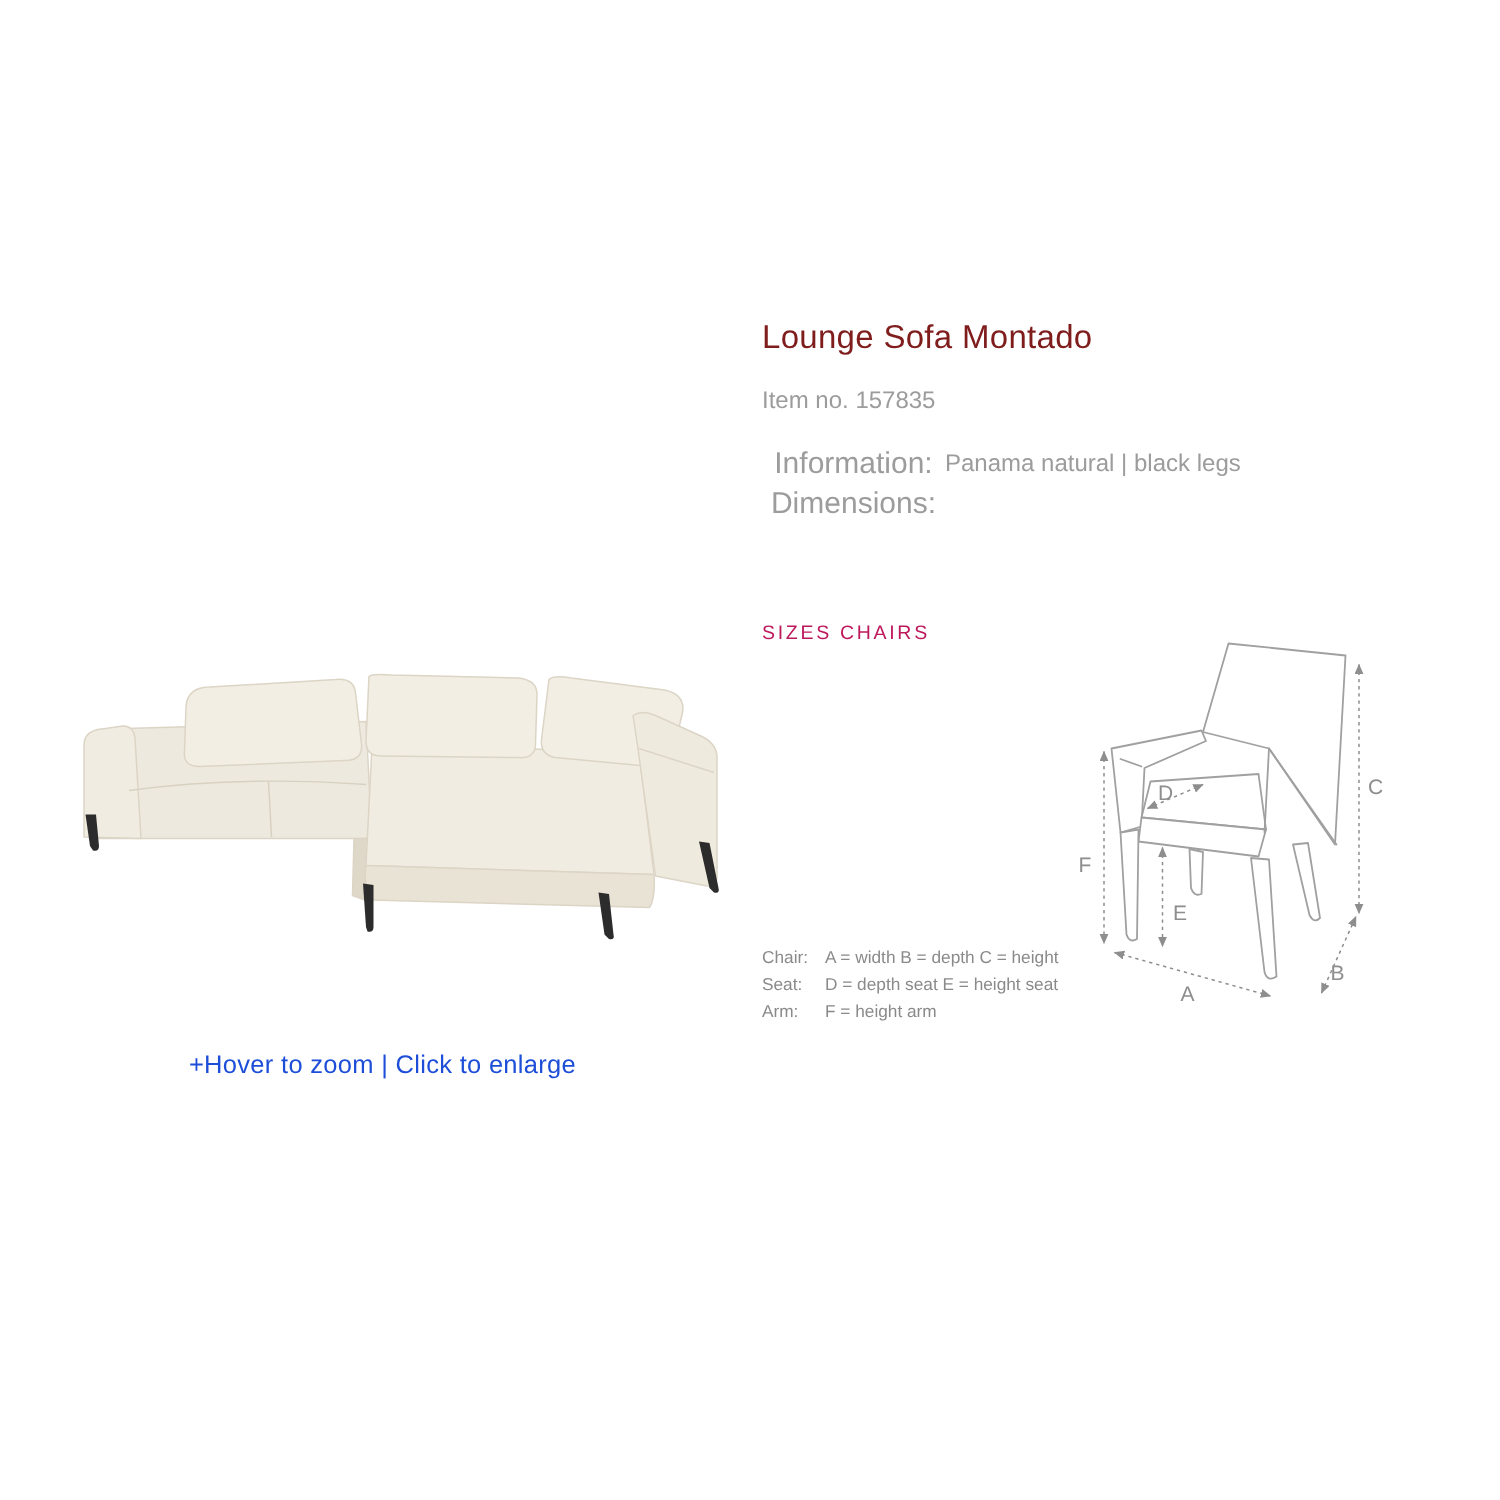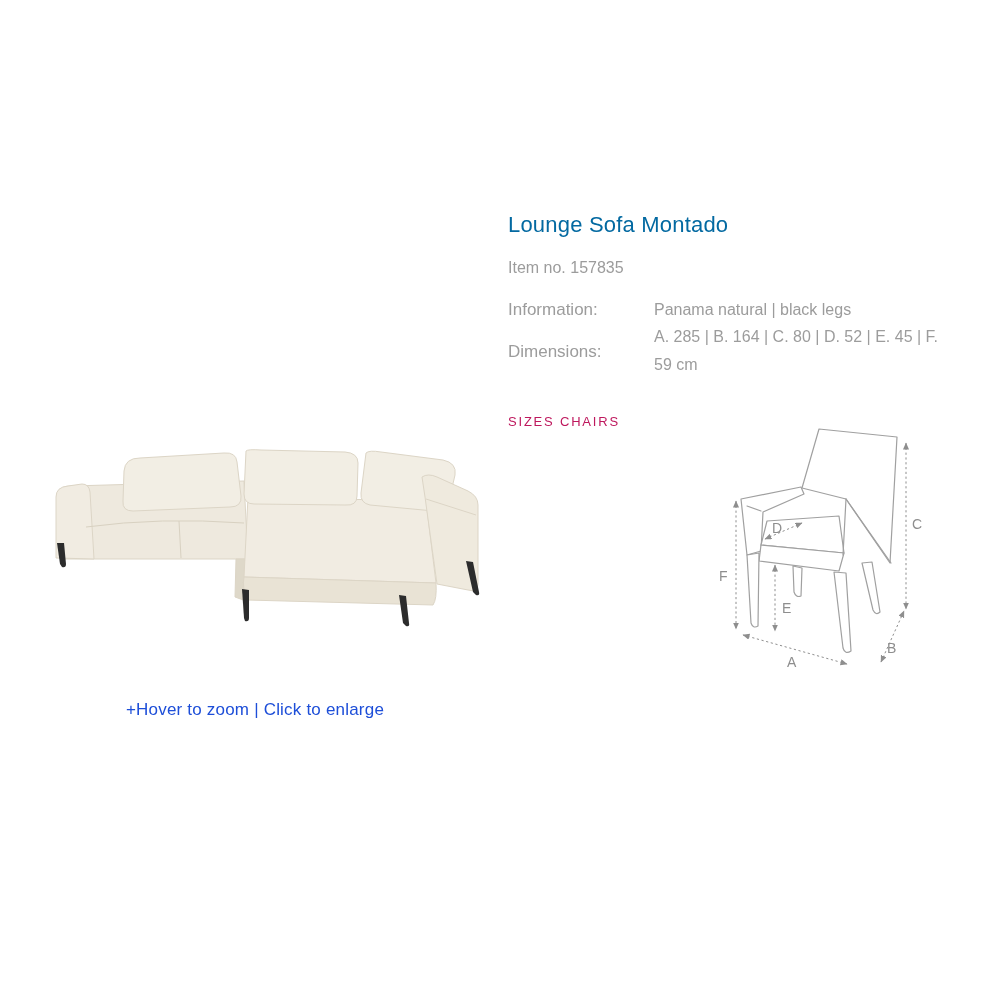--- a/index.html
+++ b/index.html
@@ -10,27 +10,27 @@
   
   .sofa-figure{position:absolute;left:30px;top:437px;width:450px;height:215px;cursor:pointer;}
   .sofa-figure svg{display:block;width:100%;height:100%;}
   .zoom-caption{
     position:absolute;left:30px;top:700px;width:450px;text-align:center;
     font-size:17px;color:#1d4ed8;letter-spacing:.2px;
   }
   
   .title{
     position:absolute;left:508px;top:212px;margin:0;
-    font-size:22px;font-weight:400;color:#0369a1;letter-spacing:.2px;
+    font-size:22px;font-weight:400;color:#7f1d1d;letter-spacing:.2px;
   }
   .item-no{position:absolute;left:508px;top:259px;font-size:16px;color:#9c9c9c;}
   .specs{position:absolute;left:508px;top:296px;width:445px;}
   .spec-row{display:flex;}
-  .spec-label{flex:0 0 122px;font-size:17px;color:#9c9c9c;line-height:27px;}
-  .spec-value{width:298px;font-size:16px;color:#9c9c9c;line-height:27px;margin-left:24px;}
+  .spec-label{flex:0 0 122px;font-size:20px;color:#9c9c9c;line-height:27px;text-align:center;}
+  .spec-value{width:298px;font-size:16px;color:#9c9c9c;line-height:27px;}
   .spec-row.dims{align-items:center;}
   .spec-row.dims .spec-value{line-height:28px;}
   .sizes-heading{
     position:absolute;left:508px;top:414px;
     font-size:13px;letter-spacing:1.8px;color:#be185d;
   }
   .sizes-note{
     position:absolute;left:508px;top:443px;width:205px;
     font-size:11.5px;line-height:14px;color:#8a8a8a;
   }
@@ -87,21 +87,20 @@
   <h1 class="title">Lounge Sofa Montado</h1>
   <div class="item-no">Item no. 157835</div>
 
   <div class="specs">
     <div class="spec-row">
       <div class="spec-label">Information:</div>
       <div class="spec-value">Panama natural | black legs</div>
     </div>
     <div class="spec-row dims">
       <div class="spec-label">Dimensions:</div>
-      <div class="spec-value">A. 285 | B. 164 | C. 80 | D. 52 | E. 45 | F. 59 cm</div>
     </div>
   </div>
 
   <div class="sizes-heading">SIZES CHAIRS</div>
 
   <svg class="chair-diagram" viewBox="0 0 230 270" xmlns="http://www.w3.org/2000/svg">
     <defs>
       <marker id="ah" markerWidth="8" markerHeight="8" refX="6.5" refY="3" orient="auto-start-reverse" markerUnits="userSpaceOnUse">
         <path d="M0,0 L7,3 L0,6 Z" fill="#8e8e8e"></path>
       </marker>
@@ -131,15 +130,29 @@
     </g>
 
     <text class="dim-letter" x="209" y="116">C</text>
     <text class="dim-letter" x="16" y="168">F</text>
     <text class="dim-letter" x="79" y="200">E</text>
     <text class="dim-letter" x="69" y="120">D</text>
     <text class="dim-letter" x="84" y="254">A</text>
     <text class="dim-letter" x="184" y="240">B</text>
   </svg>
 
+  <div class="legend">
+    <div class="legend-row">
+      <div class="legend-label">Chair:</div>
+      <div class="legend-def">A = width B = depth C = height</div>
+    </div>
+    <div class="legend-row">
+      <div class="legend-label">Seat:</div>
+      <div class="legend-def">D = depth seat E = height seat</div>
+    </div>
+    <div class="legend-row">
+      <div class="legend-label">Arm:</div>
+      <div class="legend-def">F = height arm</div>
+    </div>
+  </div>
 
 
 </div>
 
 </body></html>

